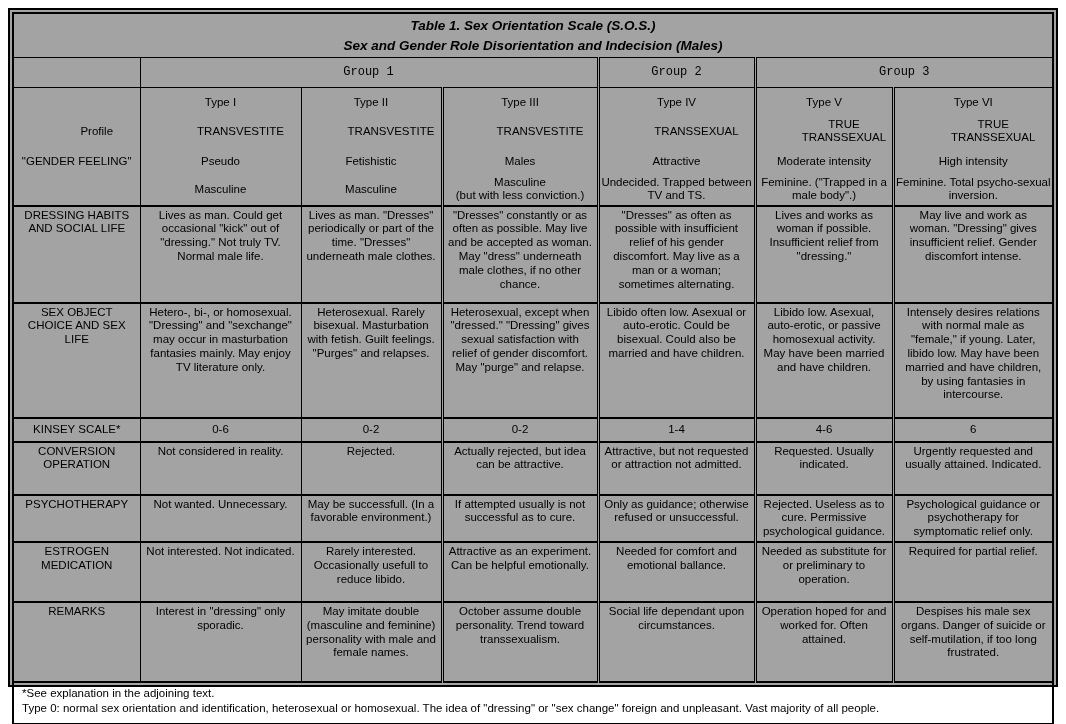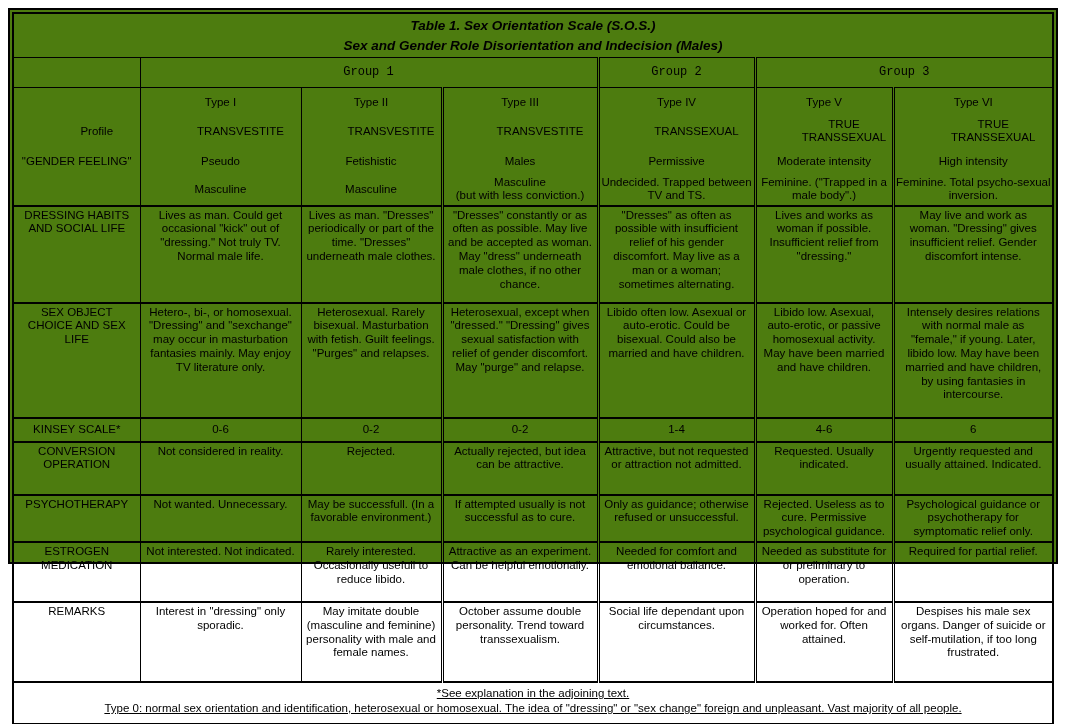--- a/index.html
+++ b/index.html
@@ -9,25 +9,25 @@
     width: 1066px;
     height: 724px;
     font-family: "Liberation Sans", "DejaVu Sans", sans-serif;
     color: #000;
   }
   .outer {
     position: absolute;
     left: 8px;
     top: 8px;
     width: 1050px;
-    height: 556px;
+    height: 679px;
     border: 2px solid #000;
     padding: 2px;
     box-sizing: border-box;
-    background: #4d7c0f;
+    background: #a3a3a3;
   }
   table.sos {
     border-collapse: collapse;
     table-layout: fixed;
     width: 100%;
     height: 100%;
     border: 2px solid #000;
   }
   td {
     border: 1px solid #000;
@@ -69,26 +69,25 @@
   .pl2 { height: 30px; margin-left: 40px; }
   .pl3 { height: 30px; }
   .pl4 { height: 26px; }
   tr.kinsey-row > td {
     vertical-align: middle;
     padding-top: 0;
     padding-bottom: 0;
   }
   td.row-label { vertical-align: top; margin-left: 21px; }
   tr.footnote-row > td {
-    text-align: center;
+    text-align: left;
     vertical-align: top;
     padding: 3px 8px;
     line-height: 1.3;
     border-top-width: 2px;
-    text-decoration: underline;
   }
 </style>
 </head>
 <body>
 
 <div class="outer">
 <table class="sos">
   <colgroup>
     <col style="width:127px">
     <col style="width:161px">
@@ -136,21 +135,21 @@
     <td class="vd">
       <div class="pl pl1">Type III</div>
       <div class="pl pl2">TRANSVESTITE</div>
       <div class="pl pl3">Males</div>
       <div class="pl pl4">Masculine
 (but with less conviction.)</div>
     </td>
     <td class="vd">
       <div class="pl pl1">Type IV</div>
       <div class="pl pl2">TRANSSEXUAL</div>
-      <div class="pl pl3">Permissive</div>
+      <div class="pl pl3">Attractive</div>
       <div class="pl pl4">Undecided. Trapped between TV and TS.</div>
     </td>
     <td class="vd">
       <div class="pl pl1">Type V</div>
       <div class="pl pl2">TRUE TRANSSEXUAL</div>
       <div class="pl pl3">Moderate intensity</div>
       <div class="pl pl4">Feminine. ("Trapped in a male body".)</div>
     </td>
     <td class="vd">
       <div class="pl pl1">Type VI</div>

